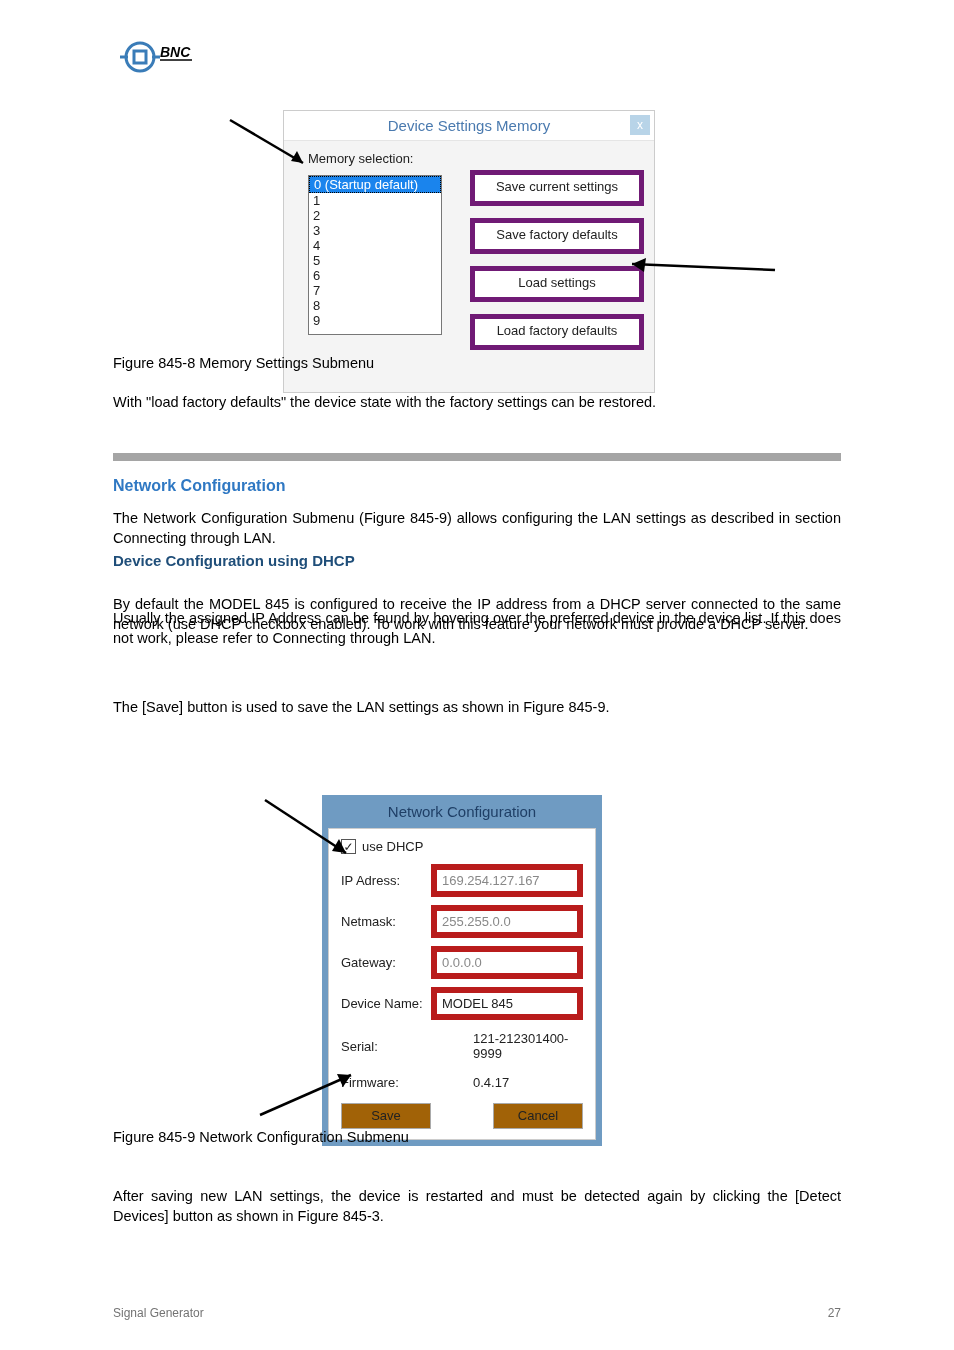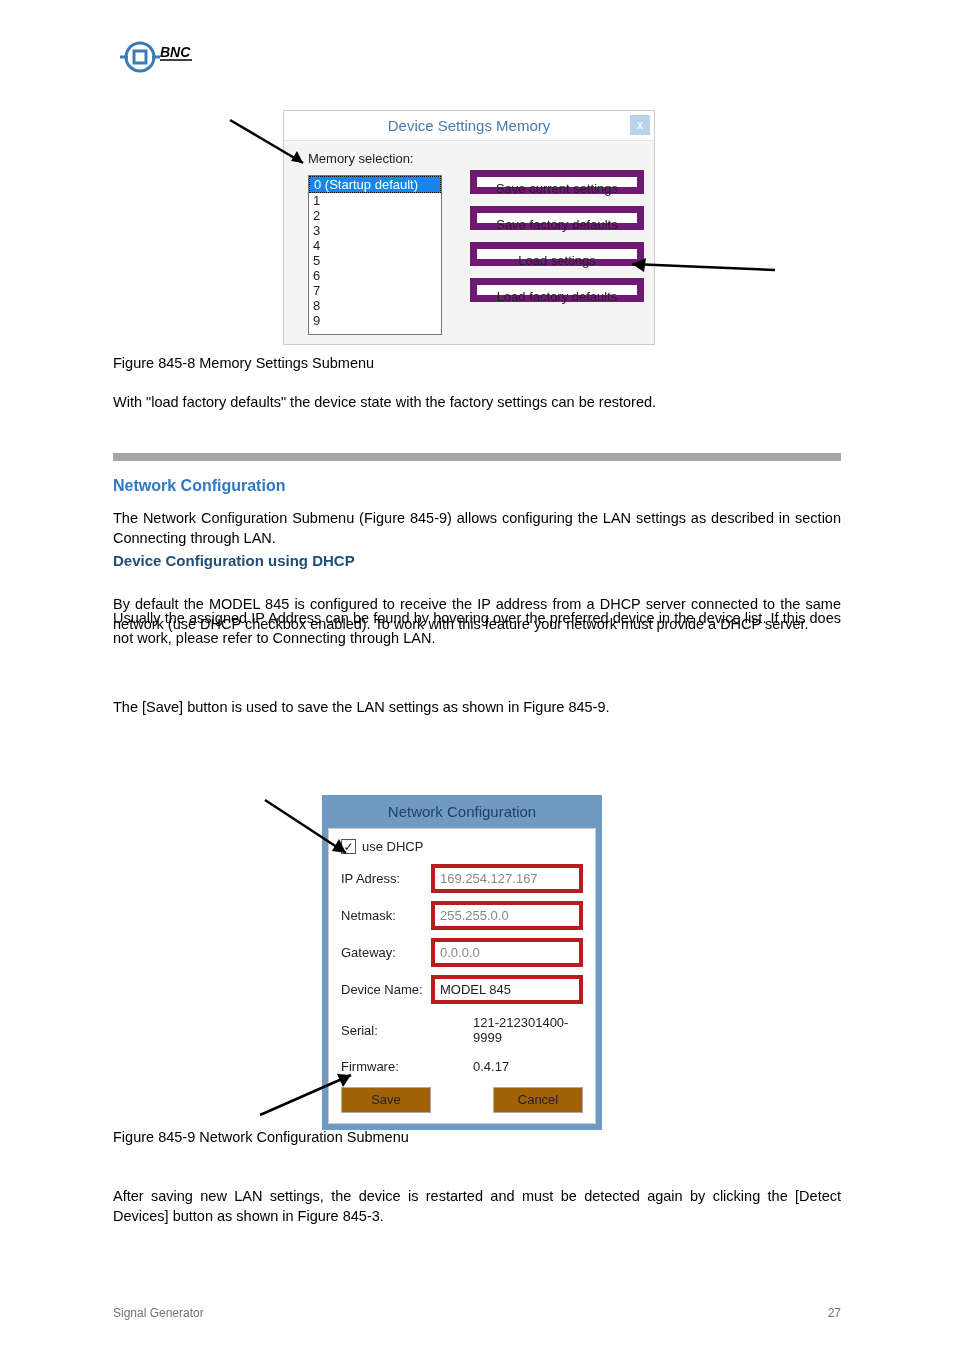--- a/index.html
+++ b/index.html
@@ -89,23 +89,23 @@
     border: 1px dotted #000;
     height: 17px;
     line-height: 15px;
   }
   .btncol {
     margin-left: 172px;
     padding-top: 2px;
   }
   .winbtn {
     width: 174px;
-    height: 24px;
-    background: #fff;
-    border: 7px solid #701a75;
+    height: 36px;
+    background: #fff;
+    border: 5px solid #701a75;
     font-size: 13px;
     color: #222;
     text-align: center;
     line-height: 24px;
     margin-bottom: 12px;
     cursor: pointer;
   }
 
   
   .arrow {
@@ -193,21 +193,21 @@
     line-height: 1;
   }
   .formrow {
     display: flex;
     align-items: center;
     margin-bottom: 8px;
   }
   .formrow .lbl { width: 90px; }
   .formrow .inp {
     flex: 1;
-    border: 4px solid #b91c1c;
+    border: 6px solid #b91c1c;
     padding: 3px 5px;
     font-size: 13px;
     color: #888;
     background: #fff;
   }
   .formrow .inp.dark { color: #222; }
   .formrow .val {
     flex: 1;
     padding: 3px 5px;
     color: #222;

